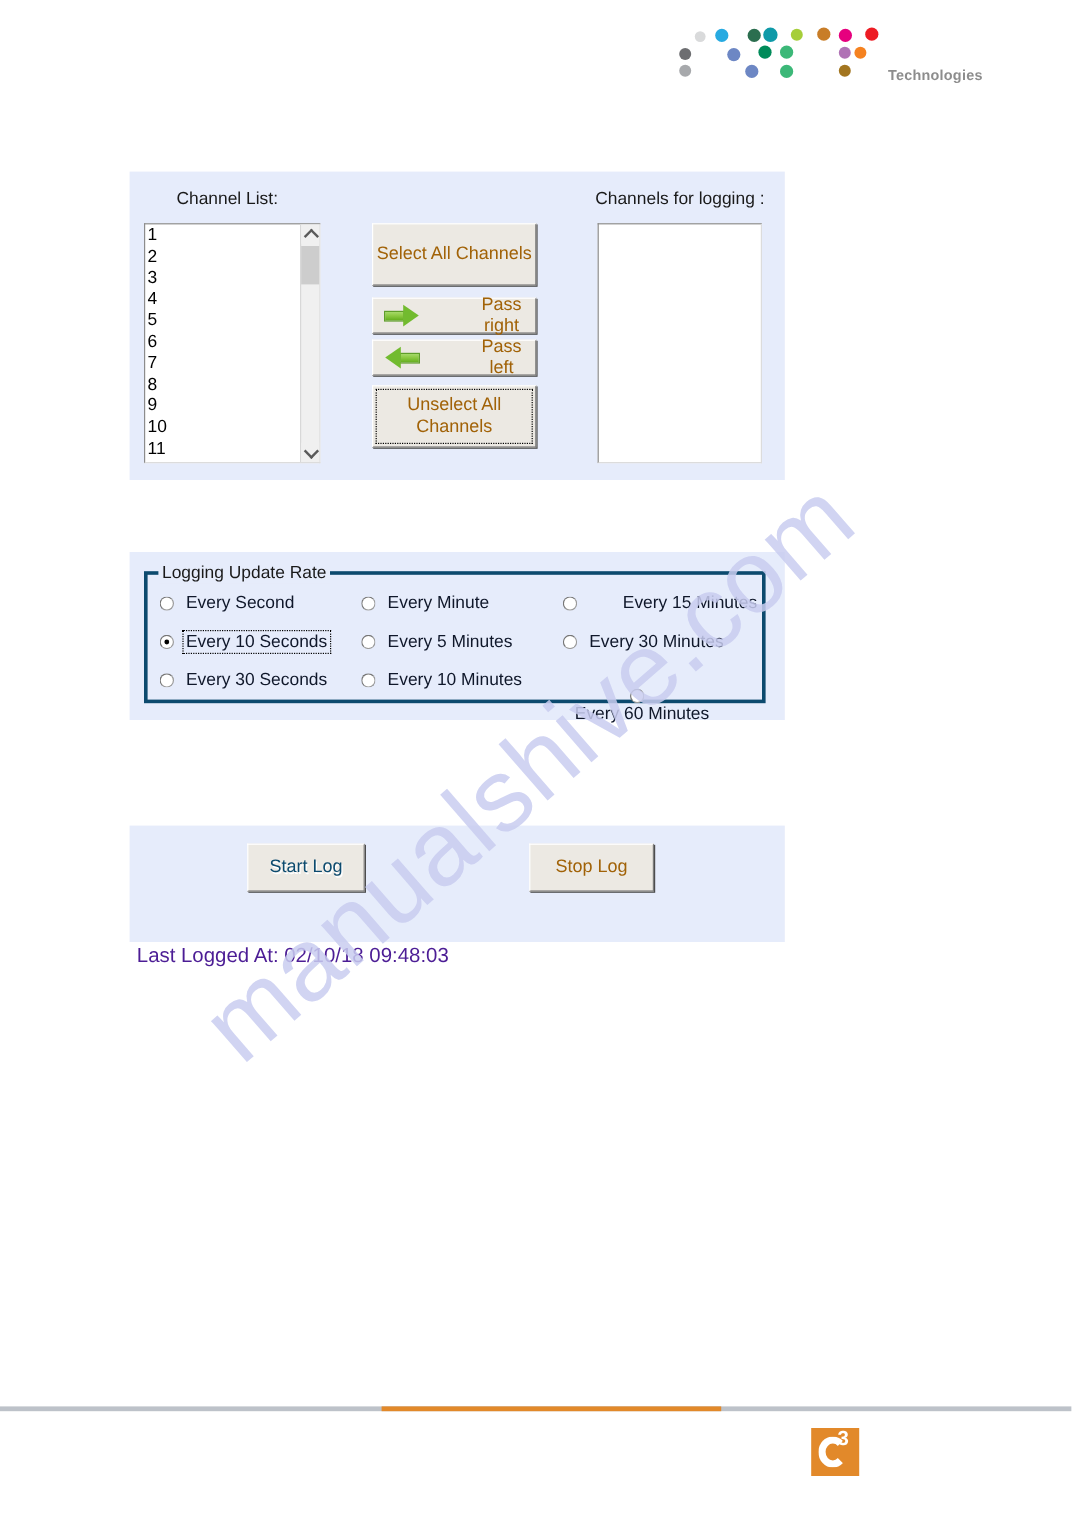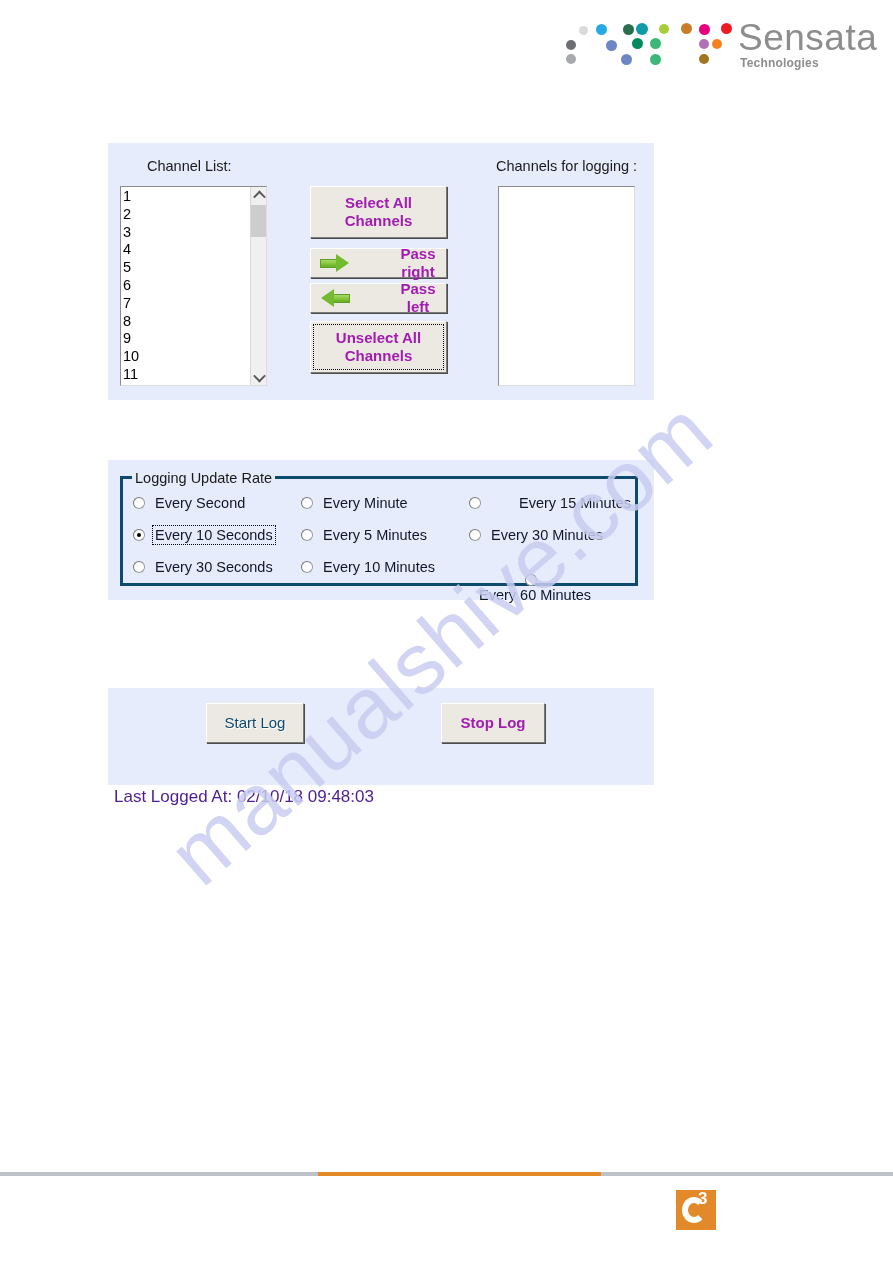--- a/index.html
+++ b/index.html
@@ -166,22 +166,22 @@
   
   .btn {
     position: absolute;
     background: #ece9e3;
     border: 1px solid #ffffff;
     border-right-color: #7b7b7b;
     border-bottom-color: #7b7b7b;
     box-shadow: 1px 1px 0 0 #4d4d4d;
     box-sizing: border-box;
     font-size: 15px;
-    font-weight: bold;
-    color: #a21caf;
+    font-weight: normal;
+    color: #a16207;
     display: flex;
     align-items: center;
     justify-content: center;
     text-align: center;
     line-height: 18px;
     cursor: default;
     user-select: none;
   }
   .btn.focus {
     outline: 1px dotted #000;
@@ -390,21 +390,20 @@
       <span class="dot" style="left: 84px; top: 20px; width: 11px; height: 11px; background: rgb(60, 184, 120);"></span>
       <span class="dot" style="left: 84px; top: 36px; width: 11px; height: 11px; background: rgb(60, 184, 120);"></span>
       <span class="dot" style="left: 93px; top: 6px; width: 10px; height: 10px; background: rgb(166, 206, 57);"></span>
       <span class="dot" style="left: 115px; top: 5px; width: 11px; height: 11px; background: rgb(200, 125, 40);"></span>
       <span class="dot" style="left: 133px; top: 6px; width: 11px; height: 11px; background: rgb(230, 0, 126);"></span>
       <span class="dot" style="left: 133px; top: 21px; width: 10px; height: 10px; background: rgb(176, 114, 181);"></span>
       <span class="dot" style="left: 146px; top: 21px; width: 10px; height: 10px; background: rgb(245, 130, 32);"></span>
       <span class="dot" style="left: 133px; top: 36px; width: 10px; height: 10px; background: rgb(162, 117, 31);"></span>
       <span class="dot" style="left: 155px; top: 5px; width: 11px; height: 11px; background: rgb(237, 28, 36);"></span>
     </div>
-  <div class="word">Sensata</div>
   <div class="sub">Technologies</div>
 </div>
 
 <div id="watermark">
   <div class="wm-text wm-main">manualshive.com</div>
 </div>
 
 <div class="panel" style="left:108px; top:143px; width:546px; height:257px;">
 
   <div class="caption" style="left:39px; top:15px;">Channel List:</div>

